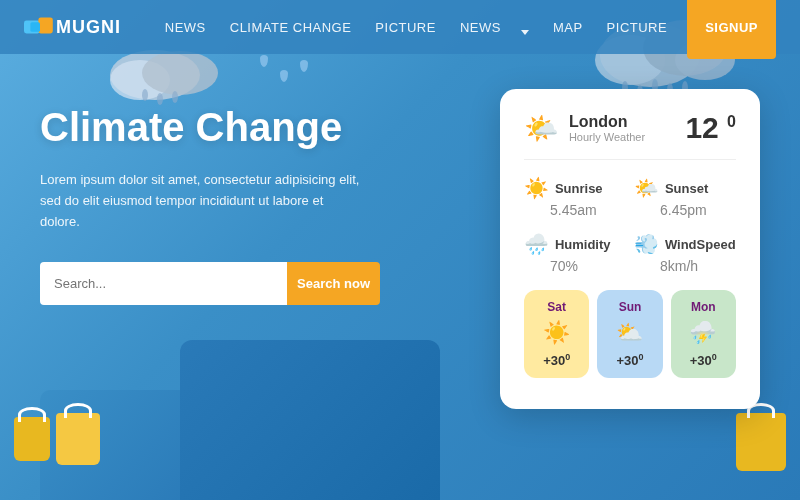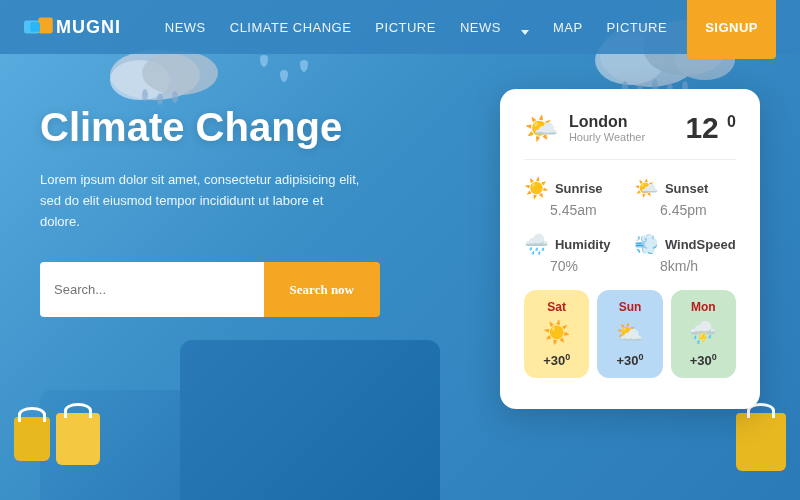--- a/index.html
+++ b/index.html
@@ -124,39 +124,38 @@
     }
 
     .search-bar {
       display: flex;
       gap: 0;
       max-width: 340px;
     }
 
     .search-input {
       flex: 1;
-      padding: 20px 14px;
+      padding: 14px 14px;
       border: none;
       border-radius: 4px 0 0 4px;
       font-size: 13px;
       color: #888;
       outline: none;
       background: white;
     }
 
     .search-btn {
       background: #f5a623;
       color: white;
       border: none;
-      padding: 10px 26px;
+      padding: 10px 10px;
       border-radius: 0 4px 4px 0;
       font-weight: 600;
       font-size: 13px;
       cursor: pointer;
-      font-family: Liberation Serif, serif;
     }
 
     
     .weather-card {
       background: white;
       border-radius: 16px;
       padding: 22px 24px 18px 24px;
       width: 260px;
       min-height: 320px;
       box-shadow: 0 8px 32px rgba(0,0,0,0.18);
@@ -256,21 +255,21 @@
       gap: 6px;
     }
 
     .forecast-card.sat { background: #ffeaa0; }
     .forecast-card.sun { background: #b8d9f5; }
     .forecast-card.mon { background: #c8e6c9; }
 
     .forecast-day {
       font-size: 12px;
       font-weight: 700;
-      color: #b91c1c;
+      color: #701a75;
     }
 
     .forecast-icon {
       font-size: 22px;
     }
 
     .forecast-temp {
       font-size: 13px;
       font-weight: 700;
       color: #333;

